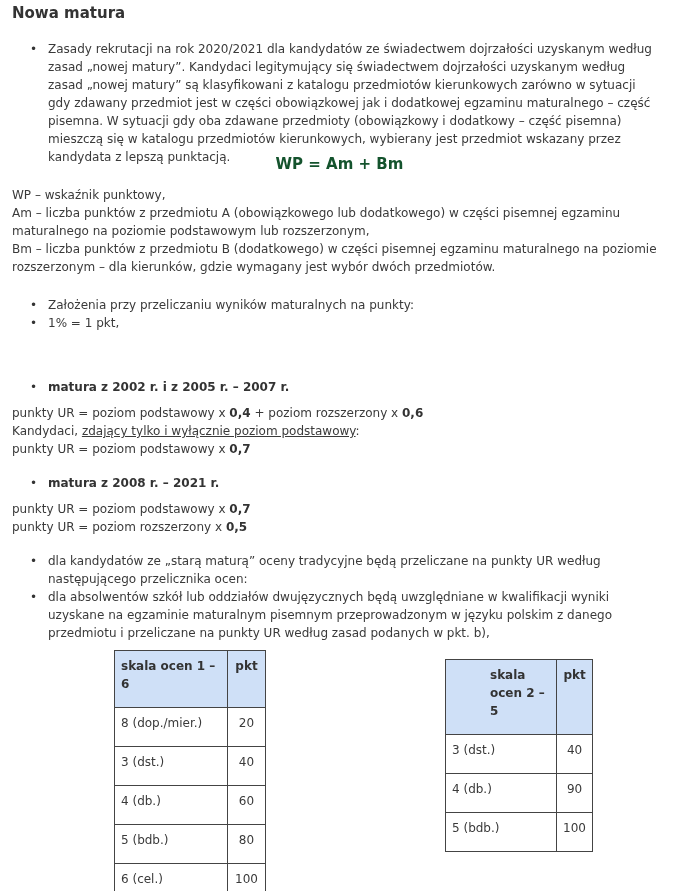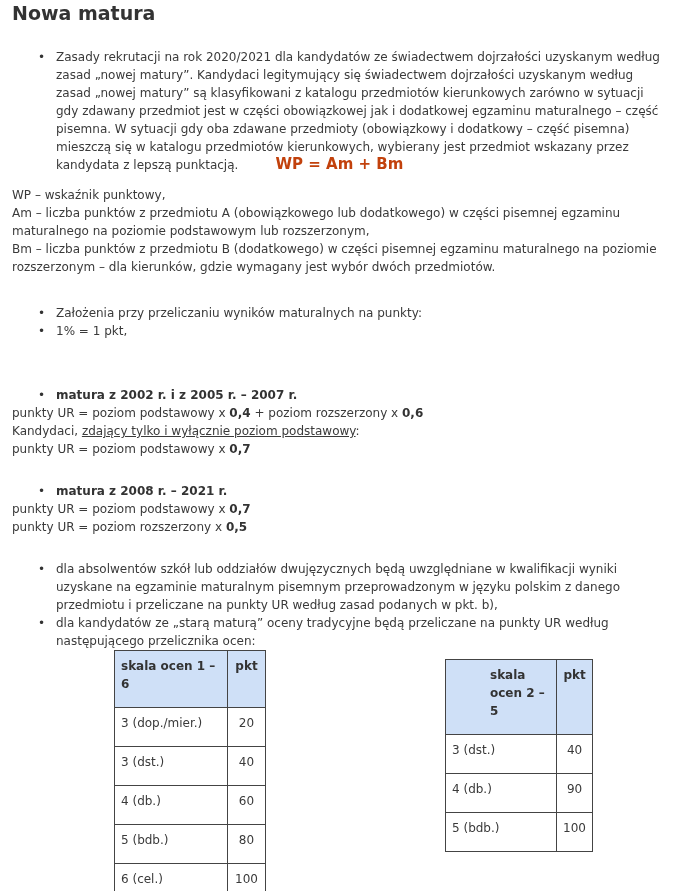--- a/index.html
+++ b/index.html
@@ -8,31 +8,31 @@
     background: #ffffff;
     font-family: "DejaVu Sans", sans-serif;
     color: #3a3a3a;
     font-size: 12px;
     line-height: 18px;
     position: relative;
   }
   .page { position: absolute; left: 0; top: 0; width: 679px; }
   h2.title {
     position: absolute; left: 12px; top: 4px; margin: 0;
-    font-size: 19px; font-weight: bold; color: #333;
+    font-size: 15px; font-weight: bold; color: #333;
   }
-  ul.blist { list-style: none; margin: 12px; padding: 0; position: absolute; }
+  ul.blist { list-style: none; margin: 4px; padding: 0; position: absolute; }
   ul.blist li { position: relative; padding-left: 32px; }
   ul.blist li::before {
     content: "•"; position: absolute; left: 14px; top: 0; color: #333;
   }
   .p { position: absolute; left: 12px; }
   .formula {
     position: absolute; left: 0; width: 679px; text-align: center;
-    top: 155px; font-size: 15px; font-weight: bold; color: #c2410c;
+    top: 155px; font-size: 15px; font-weight: bold; color: #14532d;
   }
   b { color: #333; }
   .u { text-decoration: underline; }
   table.grades {
     position: absolute; border-collapse: collapse;
     font-size: 12px; color: #3a3a3a;
   }
   table.grades th, table.grades td {
     border: 1px solid #444; padding: 6px 6px 14px 6px; vertical-align: top; text-align: left;
   }
@@ -76,34 +76,34 @@
   <ul class="blist" style="left:12px; top:470px; width:640px;">
     <li><b>matura z 2008 r. – 2021 r.</b></li>
   </ul>
 
   <div class="p" style="top:500px; width:655px;">
     <div><span>punkty UR = poziom podstawowy x </span><b>0,7</b></div>
     <div><span>punkty UR = poziom rozszerzony x </span><b>0,5</b></div>
   </div>
 
   <ul class="blist" style="left:12px; top:548px; width:650px;">
+    <li>dla kandydatów ze „starą maturą” oceny tradycyjne będą przeliczane na punkty UR według następującego przelicznika ocen:</li>
     <li>dla absolwentów szkół lub oddziałów dwujęzycznych będą uwzględniane w kwalifikacji wyniki uzyskane na egzaminie maturalnym pisemnym przeprowadzonym w języku polskim z danego przedmiotu i przeliczane na punkty UR według zasad podanych w pkt. b),</li>
-    <li>dla kandydatów ze „starą maturą” oceny tradycyjne będą przeliczane na punkty UR według następującego przelicznika ocen:</li>
   </ul>
 
   <table class="grades" style="left:114px; top:650px; width:152px;">
     <thead>
       <tr>
         <th style="width:100px;">skala ocen 1 – 6</th>
         <th class="num">pkt</th>
       </tr>
     </thead>
     <tbody>
       <tr>
-          <td>3 (dop./mier.)</td>
+          <td>8 (dop./mier.)</td>
           <td class="num">20</td>
         </tr>
       <tr>
           <td>3 (dst.)</td>
           <td class="num">40</td>
         </tr>
       <tr>
           <td>4 (db.)</td>
           <td class="num">60</td>
         </tr>

